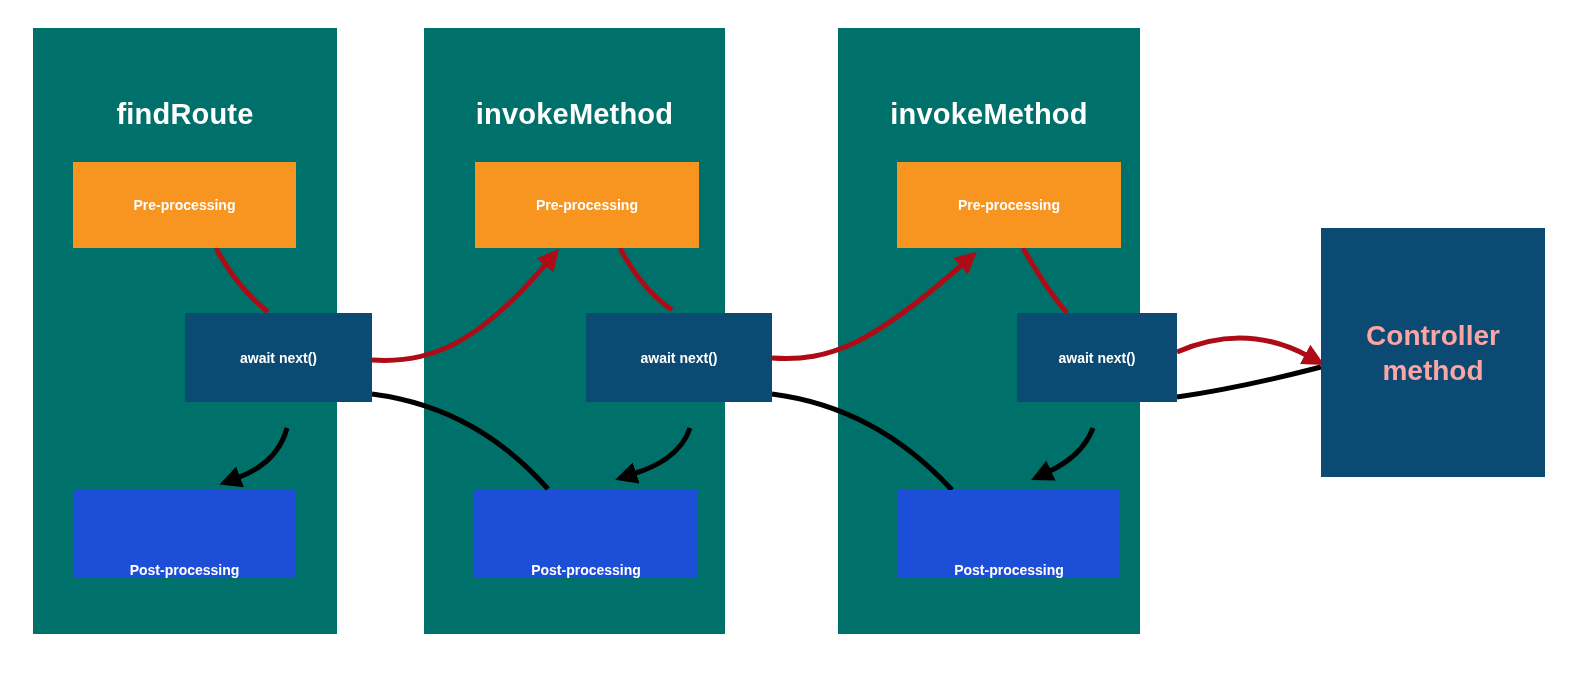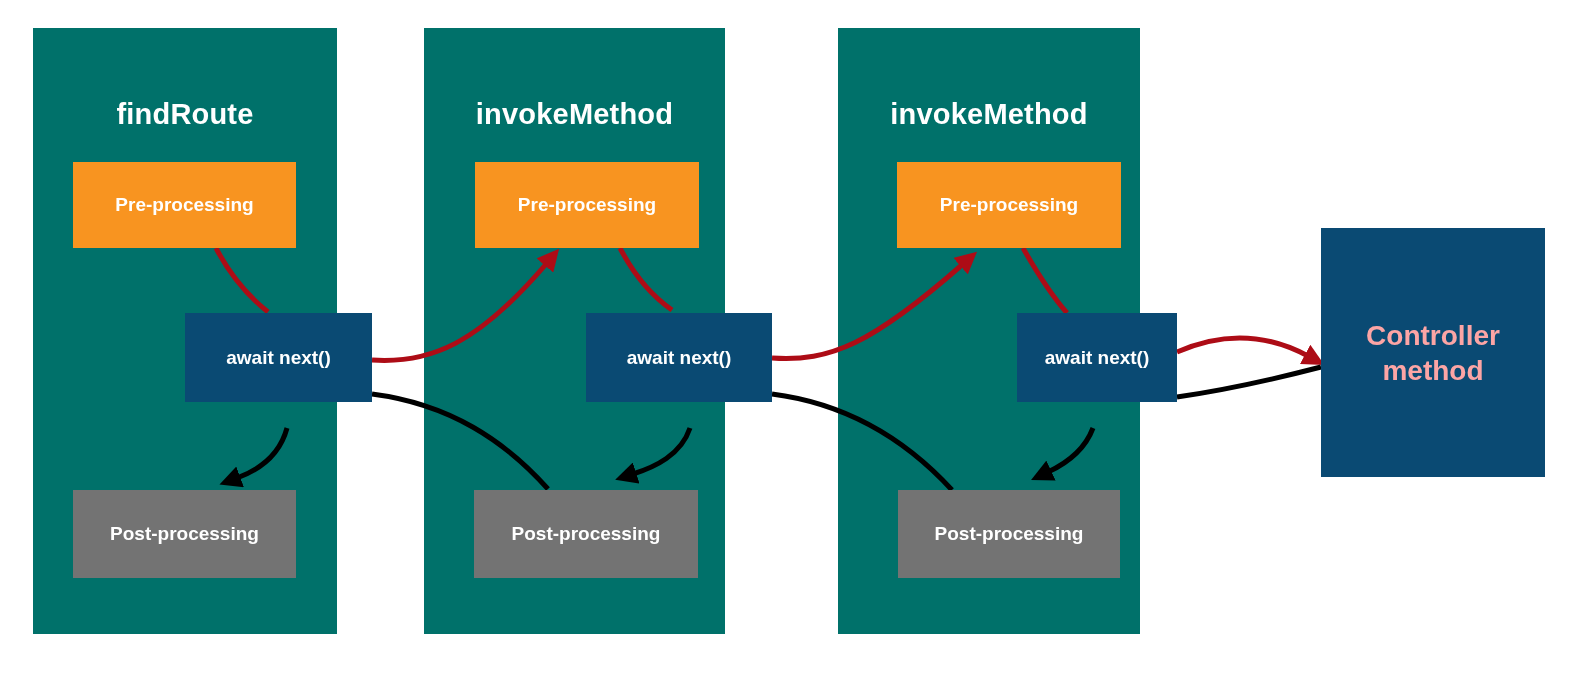--- a/index.html
+++ b/index.html
@@ -18,32 +18,32 @@
   .col-2{left:424px;width:301px;}
   .col-3{left:838px;width:302px;}
   .col-title{
     position:absolute;top:70px;left:0;width:100%;
     text-align:center;color:#ffffff;
     font-size:29px;font-weight:bold;letter-spacing:0.2px;
   }
   .node{
     position:absolute;
     display:flex;align-items:center;justify-content:center;
-    color:#ffffff;font-weight:bold;font-size:19px;
+    color:#ffffff;font-weight:bold;font-size:14px;
     text-align:center;
   }
   .pre{background:#F89420;height:86px;top:162px;}
   .pre-1{left:73px;width:223px;}
   .pre-2{left:475px;width:224px;}
   .pre-3{left:897px;width:224px;}
   .await{background:#0A4A73;height:89px;top:313px;}
   .await-1{left:185px;width:187px;}
   .await-2{left:586px;width:186px;}
   .await-3{left:1017px;width:160px;}
-  .post{background:#737373;height:88px;top:490px;}
+  .post{background:#1d4ed8;height:88px;top:490px;align-items:flex-end;}
   .post-1{left:73px;width:223px;}
   .post-2{left:474px;width:224px;}
   .post-3{left:898px;width:222px;}
   .controller{
     position:absolute;left:1321px;top:228px;width:224px;height:249px;
     background:#0A4A73;
     display:flex;align-items:center;justify-content:center;
     color:#fca5a5;font-weight:bold;font-size:28px;line-height:1.25;
     text-align:center;padding:0 24px;box-sizing:border-box;
   }

